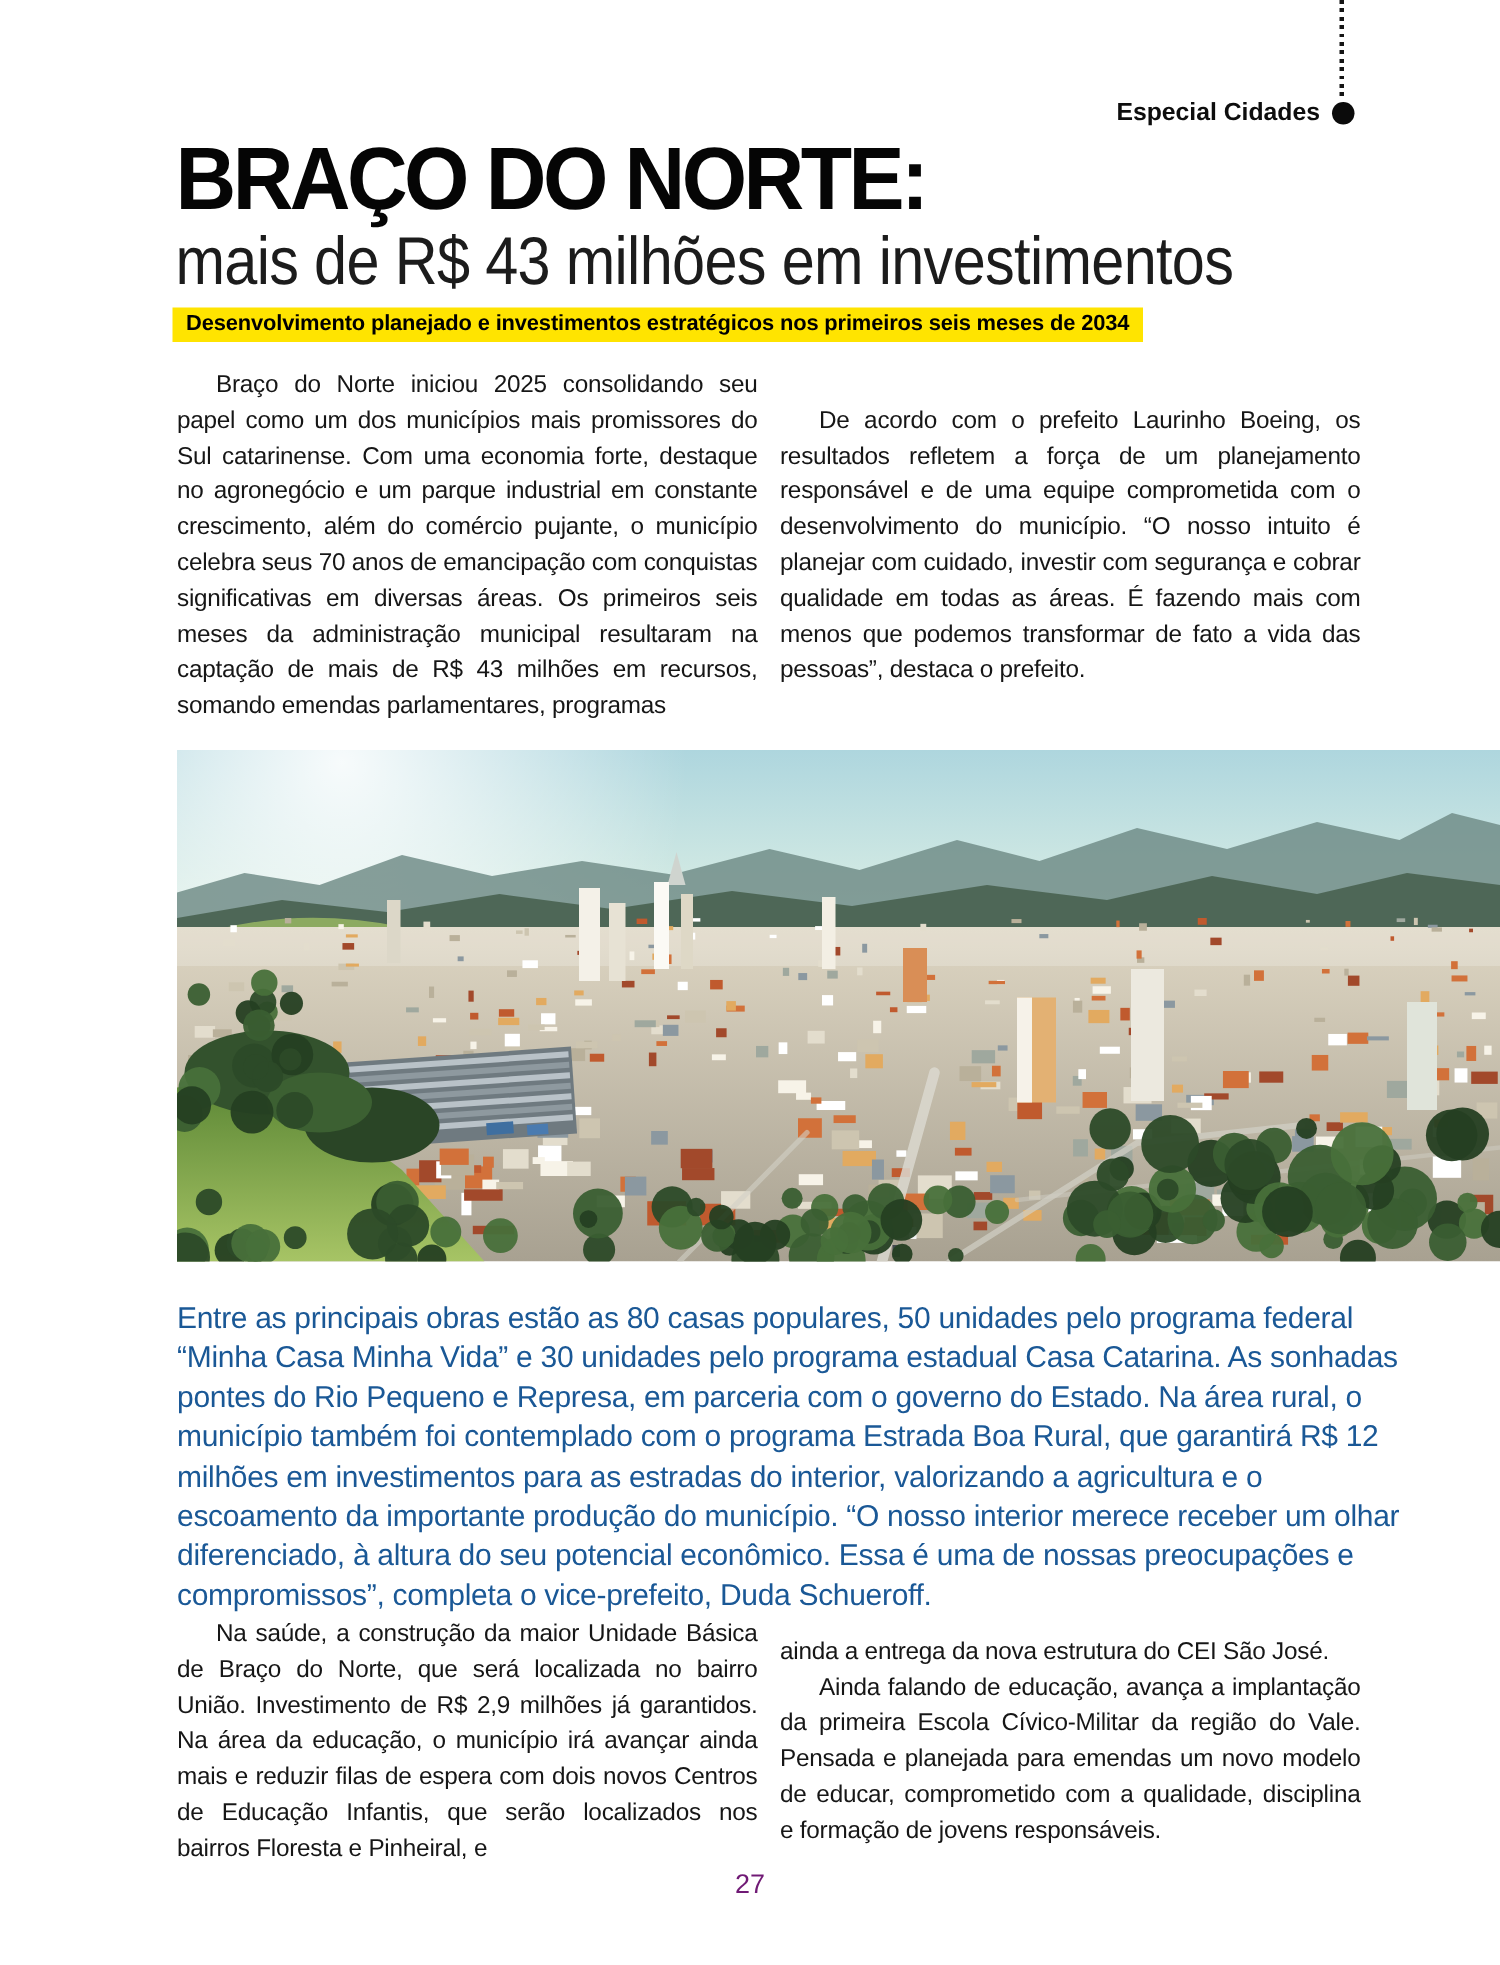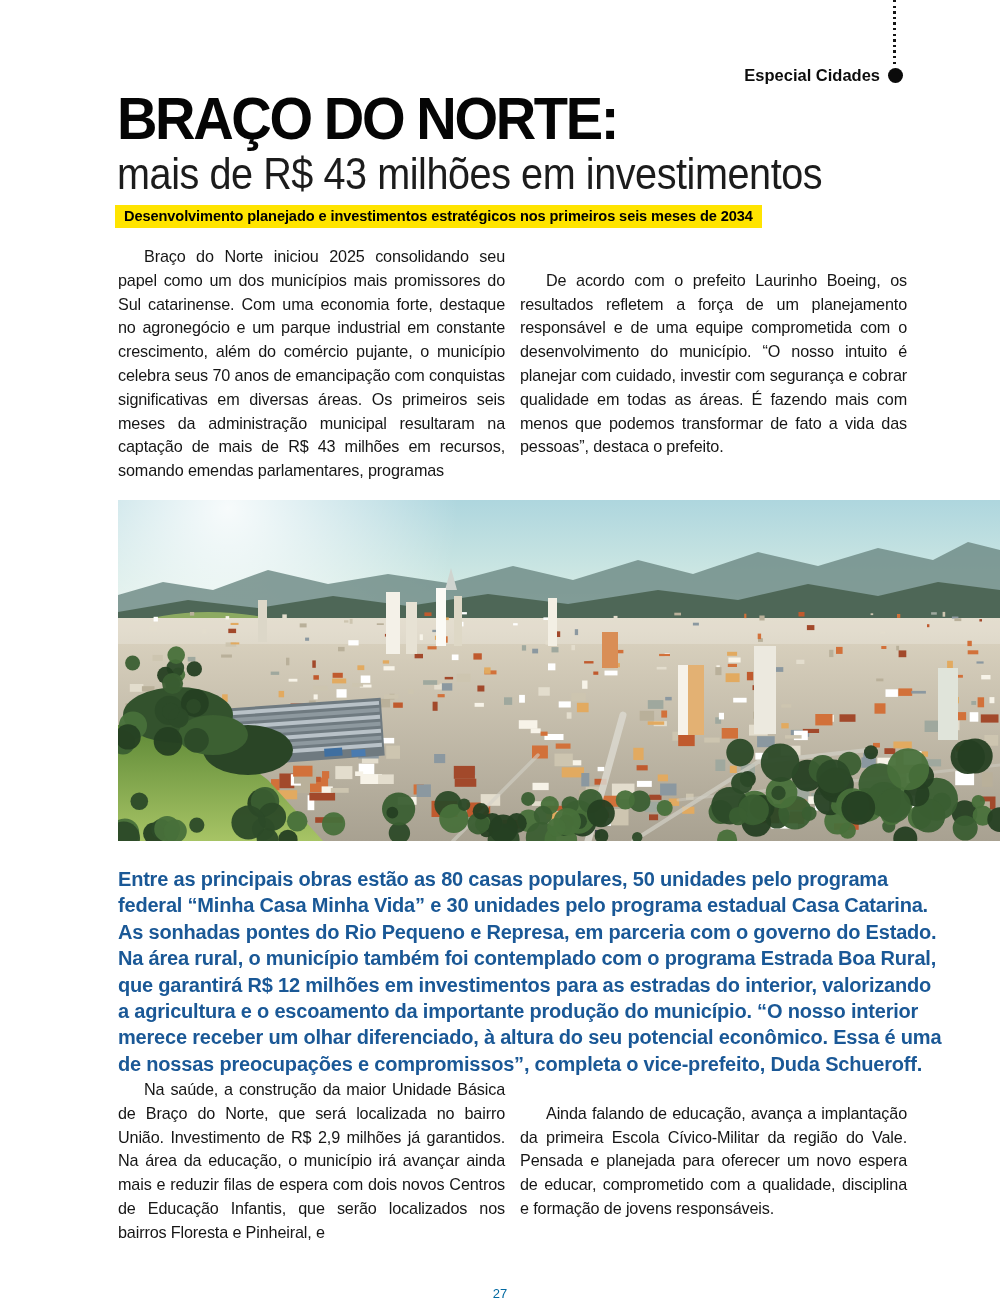--- a/index.html
+++ b/index.html
@@ -38,26 +38,26 @@
   .col {
     width:387px; text-align:justify; font-size:16.2px; line-height:23.8px;
     color:#161616; letter-spacing:-0.15px;
   }
   .col p { margin:0; }
   .col p.indent { text-indent:26px; }
   .photo { position:absolute; left:118px; top:500px; width:882px; height:341px; }
   .photo svg { display:block; width:100%; height:100%; }
   .lead-blue {
     position:absolute; left:118px; top:866px; width:824px; margin:0;
-    font-size:20px; font-weight:bold; line-height:26.4px; color:#1a5896;
+    font-size:20px; font-weight:normal; line-height:26.4px; color:#1a5896;
     letter-spacing:-0.2px; text-align:left;
   }
   .pagenum {
-    position:absolute; top:1286px; left:0; width:100%; text-align:center;
-    font-size:13px; color:#0369a1;
+    position:absolute; top:1246px; left:0; width:100%; text-align:center;
+    font-size:18px; color:#701a75;
   }
 </style>
 </head>
 <body>
 
 <div class="page">
 
   <div class="dotted-line"></div>
 
   <div class="kicker">
@@ -626,19 +626,20 @@
     </svg>
   </div>
 
   <p class="lead-blue">Entre as principais obras estão as 80 casas populares, 50 unidades pelo programa federal “Minha Casa Minha Vida” e 30 unidades pelo programa estadual Casa Catarina. As sonhadas pontes do Rio Pequeno e Represa, em parceria com o governo do Estado. Na área rural, o município também foi contemplado com o programa Estrada Boa Rural, que garantirá R$ 12 milhões em investimentos para as estradas do interior, valorizando a agricultura e o escoamento da importante produção do município. “O nosso interior merece receber um olhar diferenciado, à altura do seu potencial econômico. Essa é uma de nossas preocupações e compromissos”, completa o vice-prefeito, Duda Schueroff.</p>
 
   <div class="cols cols2">
     <div class="col">
       <p class="indent">Na saúde, a construção da maior Unidade Básica de Braço do Norte, que será localizada no bairro União. Investimento de R$ 2,9 milhões já garantidos. Na área da educação, o município irá avançar ainda mais e reduzir filas de espera com dois novos Centros de Educação Infantis, que serão localizados nos bairros Floresta e Pinheiral, e</p>
     </div>
     <div class="col">
-      <p class="indent">Ainda falando de educação, avança a implantação da primeira Escola Cívico-Militar da região do Vale. Pensada e planejada para oferecer um novo espera de educar, comprometido com a qualidade, disciplina e formação de jovens responsáveis.</p>
+      <p>ainda a entrega da nova estrutura do CEI São José.</p>
+      <p class="indent">Ainda falando de educação, avança a implantação da primeira Escola Cívico-Militar da região do Vale. Pensada e planejada para emendas um novo modelo de educar, comprometido com a qualidade, disciplina e formação de jovens responsáveis.</p>
     </div>
   </div>
 
   <div class="pagenum">27</div>
 
 </div>
 
 </body></html>

